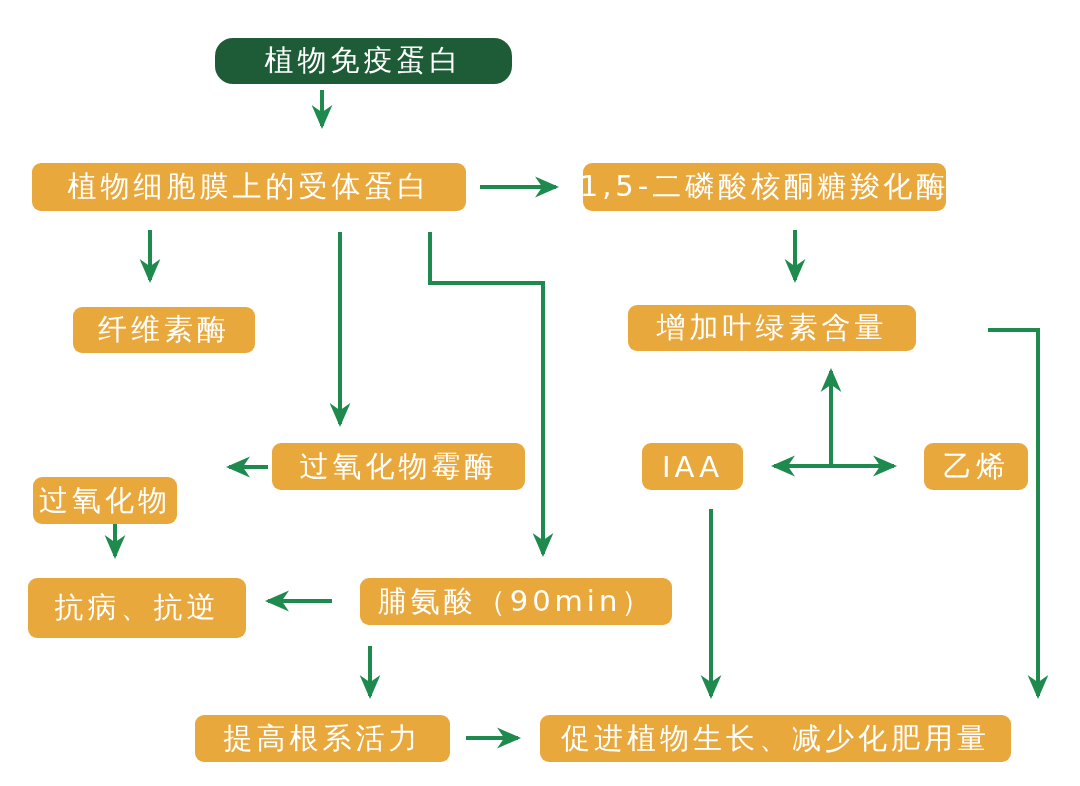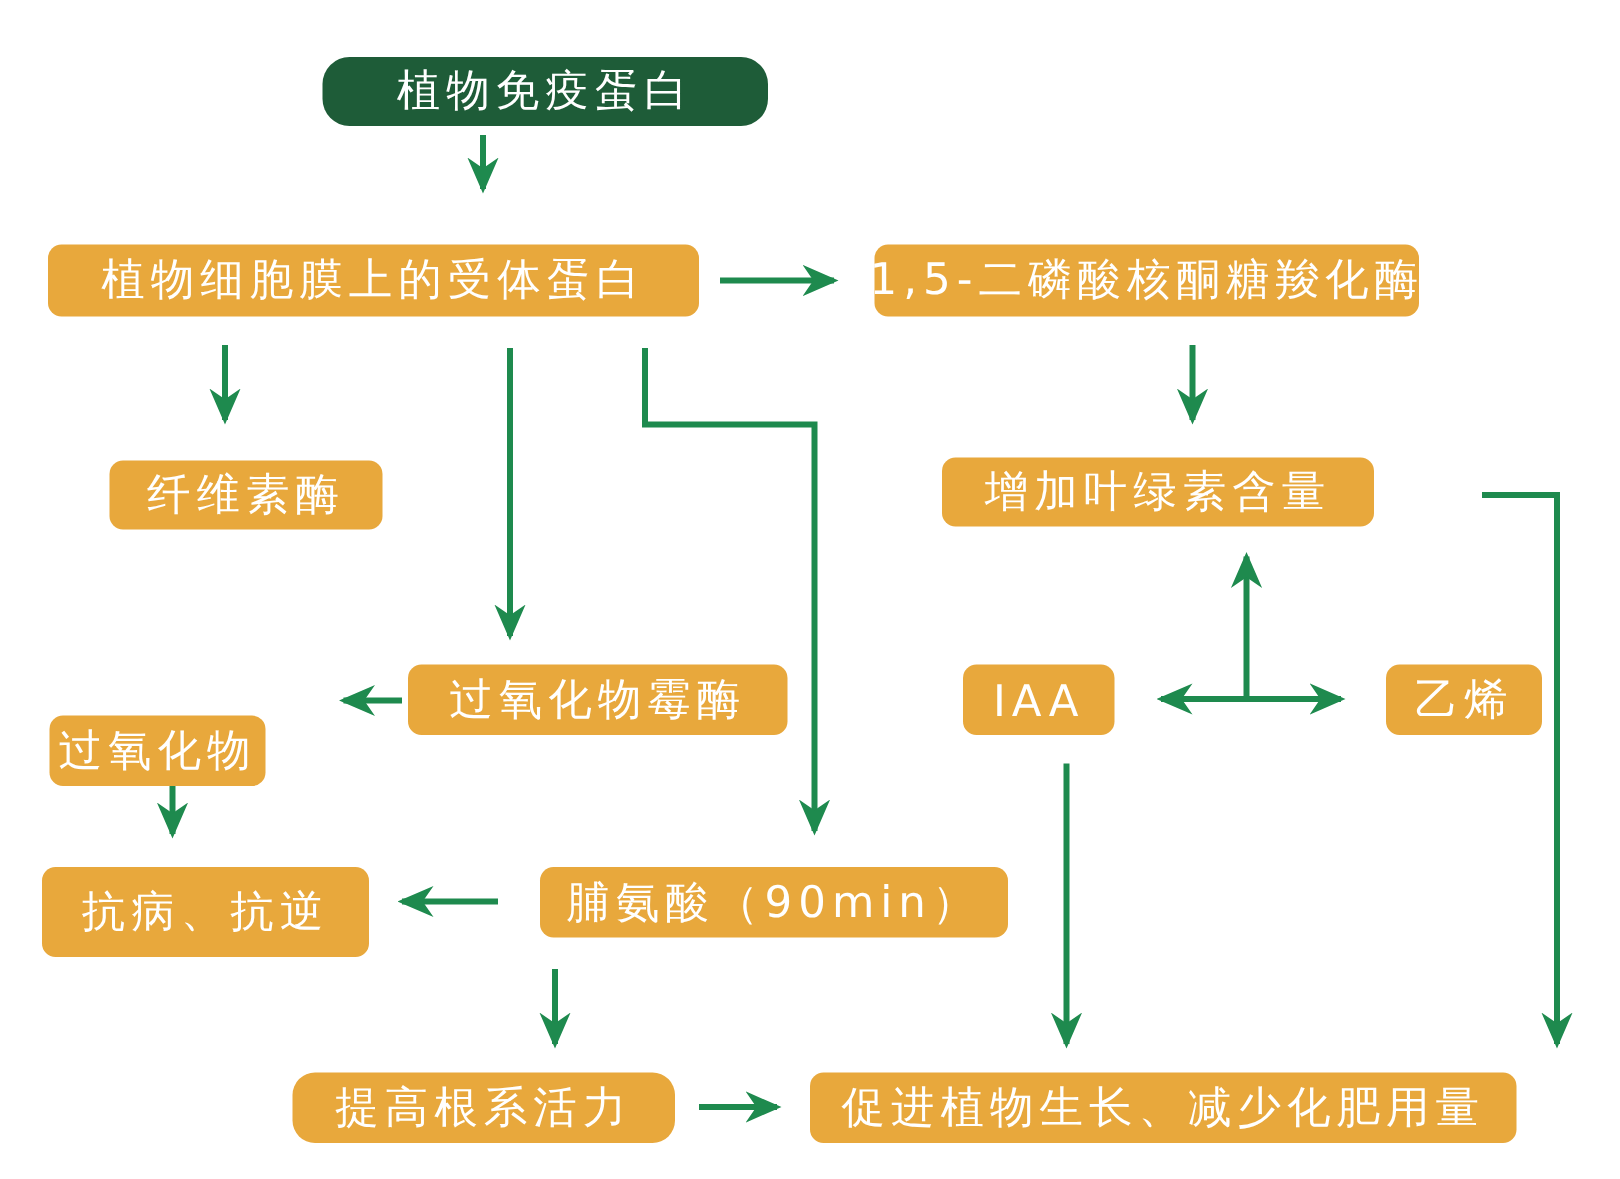--- a/index.html
+++ b/index.html
@@ -91,17 +91,17 @@
   <div class="node" style="left:272px;top:443px;width:253px;height:47px;">过氧化物霉酶</div>
 
   <div class="node" style="left:924px;top:443px;width:104px;height:47px;">乙烯</div>
 
   <div class="node" style="left:642px;top:443px;width:101px;height:47px;">IAA</div>
 
   <div class="node" style="left:28px;top:578px;width:218px;height:60px;text-align:right;">抗病、抗逆</div>
 
   <div class="node" style="left:360px;top:578px;width:312px;height:47px;">脯氨酸（90min）</div>
 
-  <div class="node" style="left:195px;top:715px;width:255px;height:47px;border-radius:15px;">提高根系活力</div>
+  <div class="node" style="left:195px;top:715px;width:255px;height:47px;">提高根系活力</div>
 
   <div class="node" style="left:540px;top:715px;width:471px;height:47px;">促进植物生长、减少化肥用量</div>
 
 </div>
 
 </body></html>

